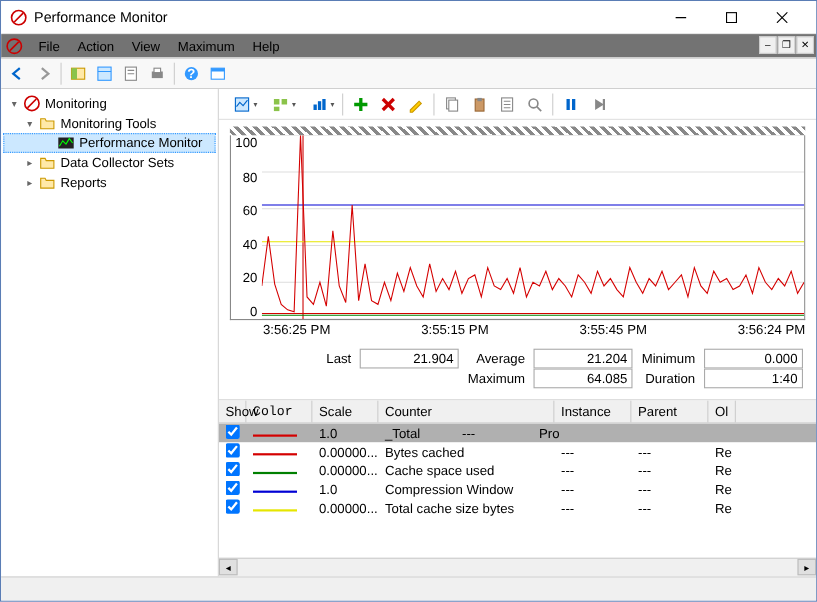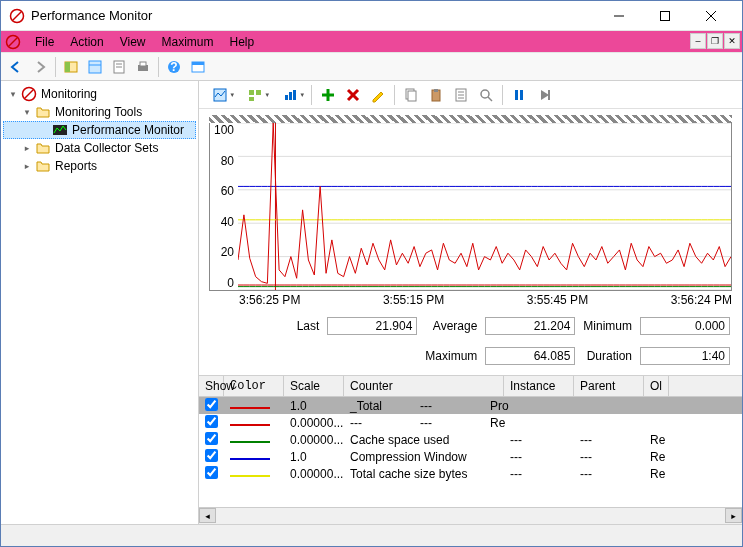--- a/index.html
+++ b/index.html
@@ -5,21 +5,21 @@
   * { box-sizing: border-box; margin: 0; padding: 0; font-family: 'Segoe UI', Tahoma, sans-serif; font-size: 12px; }
   body { width: 743px; height: 547px; background: #fff; border: 1px solid #5a7db5; display: flex; flex-direction: column; overflow: hidden; }
   
   
   .titlebar { height: 30px; background: #fff; display: flex; align-items: center; padding: 0 8px; border-bottom: 1px solid #e5e5e5; }
   .titlebar .icon { width: 16px; height: 16px; margin-right: 6px; }
   .titlebar .title { flex: 1; font-size: 13px; color: #000; }
   .titlebar .winbtn { width: 46px; height: 30px; display: flex; align-items: center; justify-content: center; cursor: pointer; }
   
   
-  .menubar { height: 22px; background: #ec4899; display: flex; align-items: center; padding: 0 4px; border-bottom: 1px solid #e5e5e5; position: relative; }
+  .menubar { height: 22px; background: #737373; display: flex; align-items: center; padding: 0 4px; border-bottom: 1px solid #e5e5e5; position: relative; }
   .menubar .menuicon { width: 16px; height: 16px; margin-right: 6px; }
   .menubar .menuitem { padding: 3px 8px; cursor: pointer; font-size: 12px; }
   .menubar .mdictrls { position: absolute; right: 2px; top: 2px; display: flex; gap: 1px; }
   .menubar .mdictrls .mdibtn { width: 16px; height: 16px; background: #f0f0f0; border: 1px solid #ccc; display: flex; align-items: center; justify-content: center; font-size: 9px; cursor: pointer; }
   
   
   .toolbar { height: 28px; background: #f8f8f8; display: flex; align-items: center; padding: 2px 4px; border-bottom: 1px solid #d0d0d0; gap: 2px; }
   .toolbar .tbtn { width: 22px; height: 22px; display: flex; align-items: center; justify-content: center; cursor: pointer; border: 1px solid transparent; }
   .toolbar .sep { width: 1px; height: 20px; background: #ccc; margin: 0 2px; }
   
@@ -49,21 +49,21 @@
   
   .chartwrap { padding: 6px 10px 2px 10px; }
   .chartframe { border-top: 8px solid transparent; border-image: repeating-linear-gradient(45deg,#888 0 3px,#fff 3px 6px) 8; }
   .chart { position: relative; height: 168px; border: 1px solid #888; border-top: none; display: flex; }
   .yaxis { width: 28px; display: flex; flex-direction: column; justify-content: space-between; align-items: flex-end; padding: 0 4px 0 0; font-size: 11px; color: #000; }
   .plot { flex: 1; position: relative; background: #fff; }
   .plot svg { position: absolute; inset: 0; width: 100%; height: 100%; }
   .xaxis { display: flex; justify-content: space-between; padding: 2px 0 0 30px; font-size: 11px; }
   
   
-  .stats { display: grid; grid-template-columns: auto 90px auto 90px auto 90px; gap: 12px 8px; padding: 8px 12px 10px 0; justify-content: flex-end; align-items: center; font-size: 12px; }
+  .stats { display: grid; grid-template-columns: auto 90px auto 90px auto 90px; gap: 0 8px; padding: 8px 12px 10px 0; justify-content: flex-end; align-items: center; font-size: 12px; }
   .stats .lbl { text-align: right; }
   .stats .val { border: 1px solid #aaa; padding: 1px 4px; text-align: right; background: #fff; height: 18px; min-width: 80px; }
   
   
   .ctable { border-top: 1px solid #d0d0d0; flex: 1; display: flex; flex-direction: column; overflow: hidden; }
   .ctable .hdr { display: flex; background: #f0f0f0; border-bottom: 1px solid #ccc; }
   .ctable .hdr .cell { padding: 3px 6px; border-right: 1px solid #ccc; font-size: 12px; }
   .ctable .rows { overflow-y: auto; overflow-x: hidden; flex: 1; }
   .ctable .row { display: flex; height: 17px; align-items: center; }
   .ctable .row.selected { background: #b0b0b0; }
@@ -377,20 +377,21 @@
             <div class="cell colcolor"><span class="colorline" style="background:#d40000"></span></div>
             <div class="cell colscale">1.0</div>
             <div class="cell colinst">_Total</div>
             <div class="cell colparent">---</div>
             <div class="cell colobj">Pro</div>
           </div>
           <div class="row">
             <div class="cell colshow"><input type="checkbox" class="chk" checked="" style=""></div>
             <div class="cell colcolor"><span class="colorline" style="background:#d40000"></span></div>
             <div class="cell colscale">0.00000...</div>
+            <div class="cell colcounter">Bytes cached</div>
             <div class="cell colinst">---</div>
             <div class="cell colparent">---</div>
             <div class="cell colobj">Re</div>
           </div>
           <div class="row">
             <div class="cell colshow"><input type="checkbox" class="chk" checked="" style=""></div>
             <div class="cell colcolor"><span class="colorline" style="background:#008000"></span></div>
             <div class="cell colscale">0.00000...</div>
             <div class="cell colcounter">Cache space used</div>
             <div class="cell colinst">---</div>

